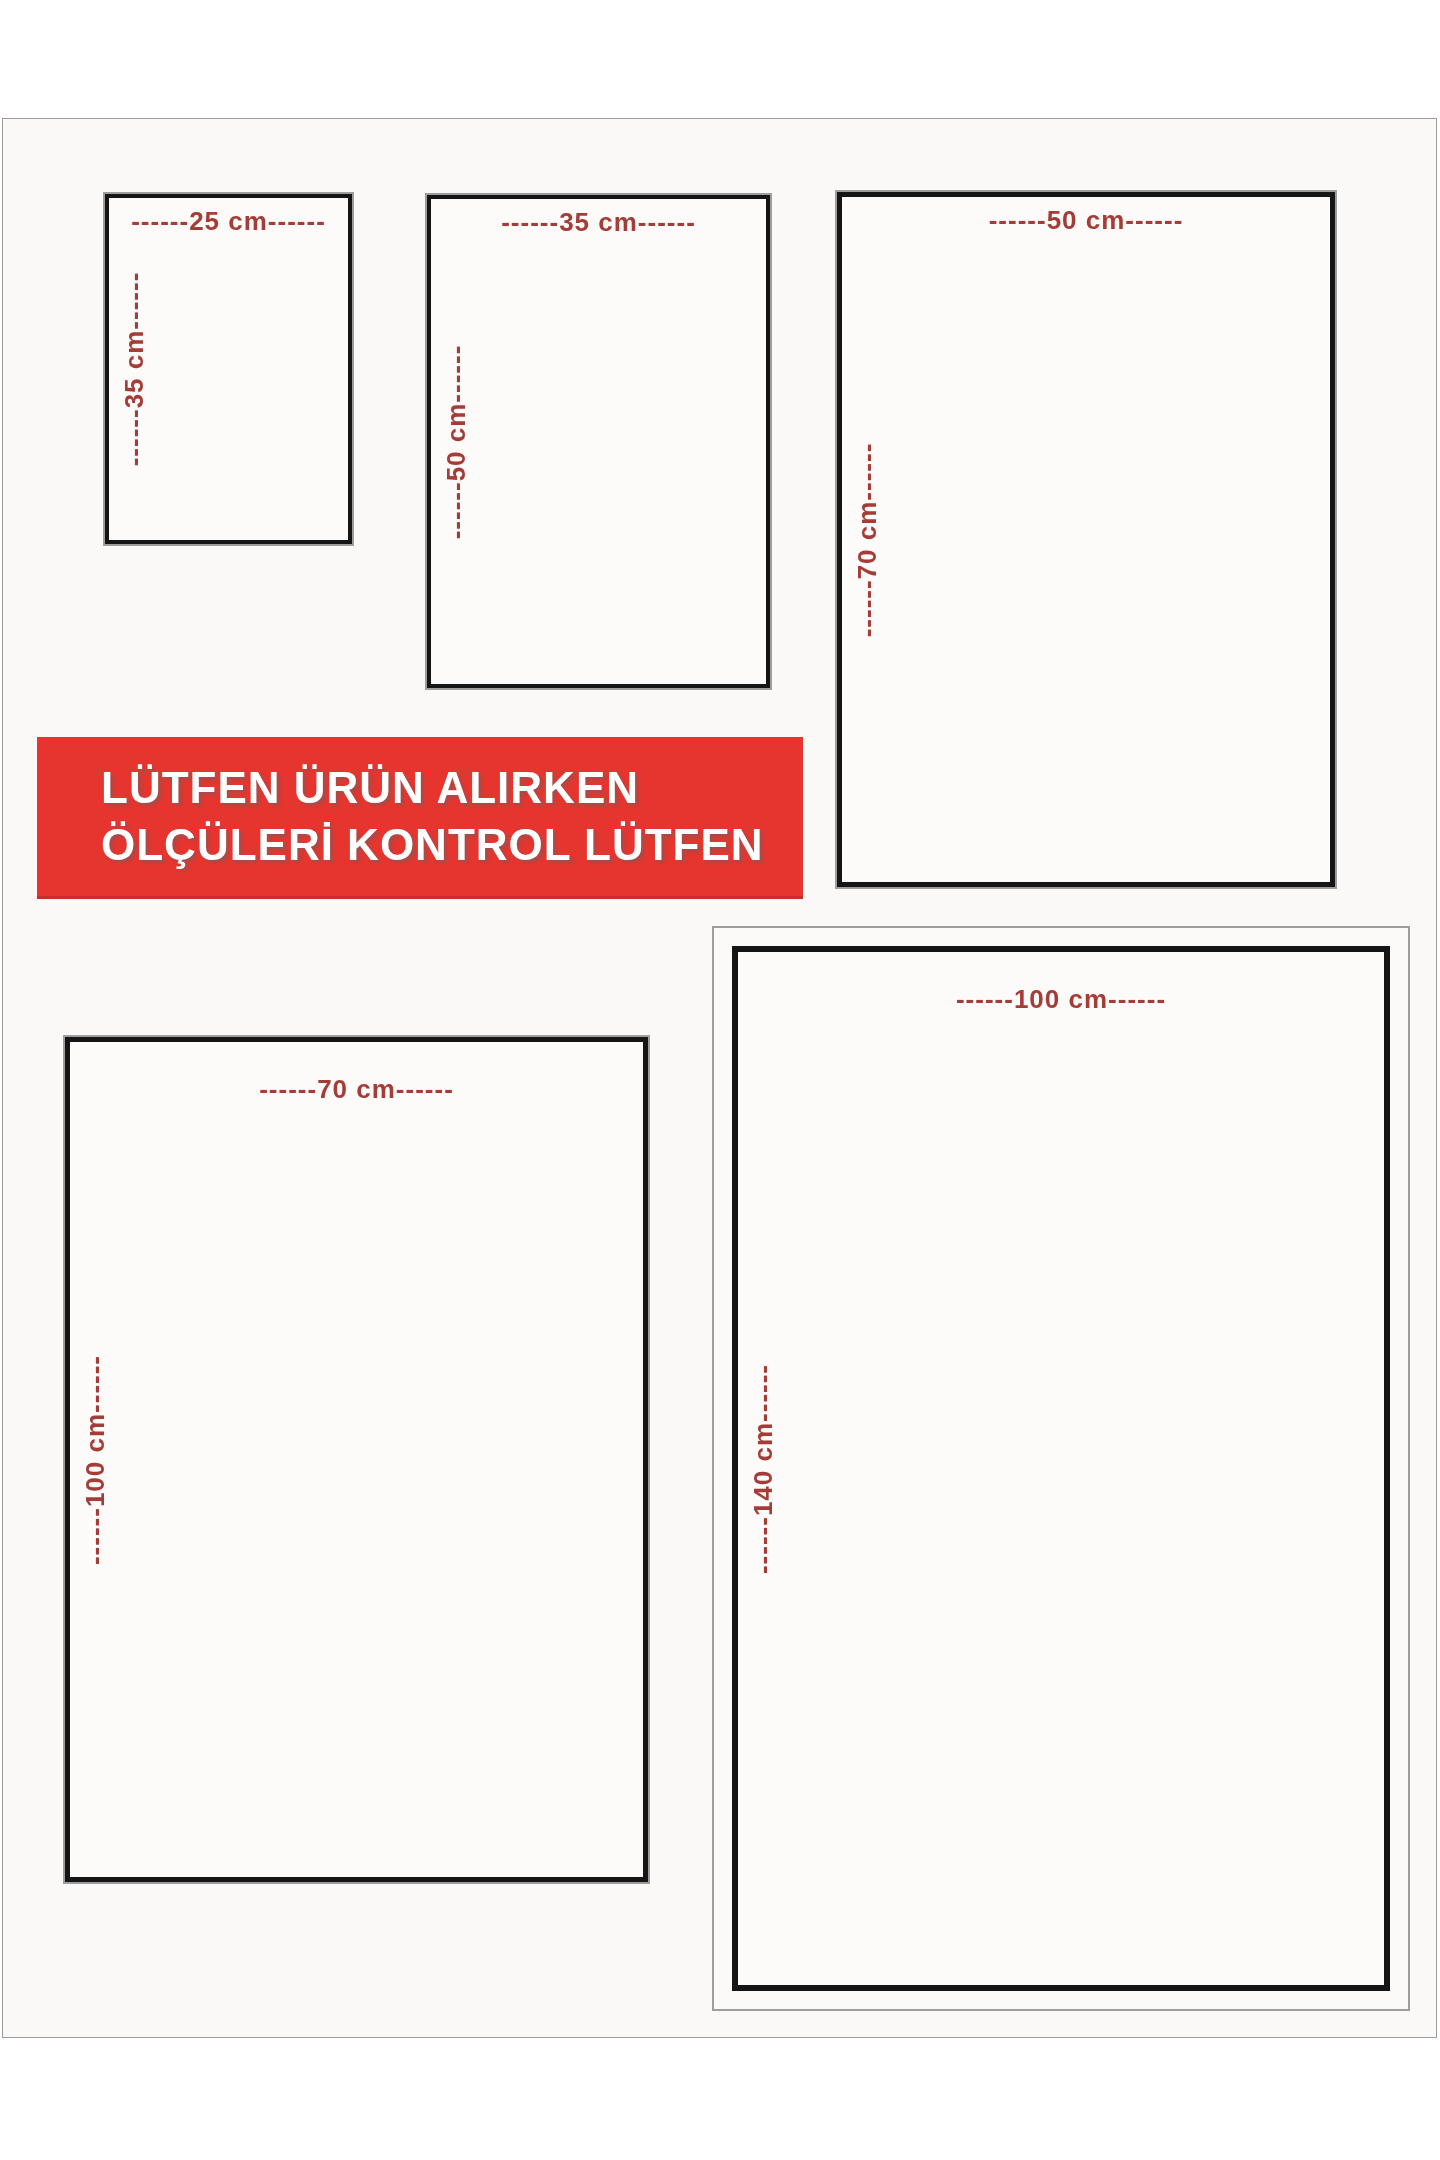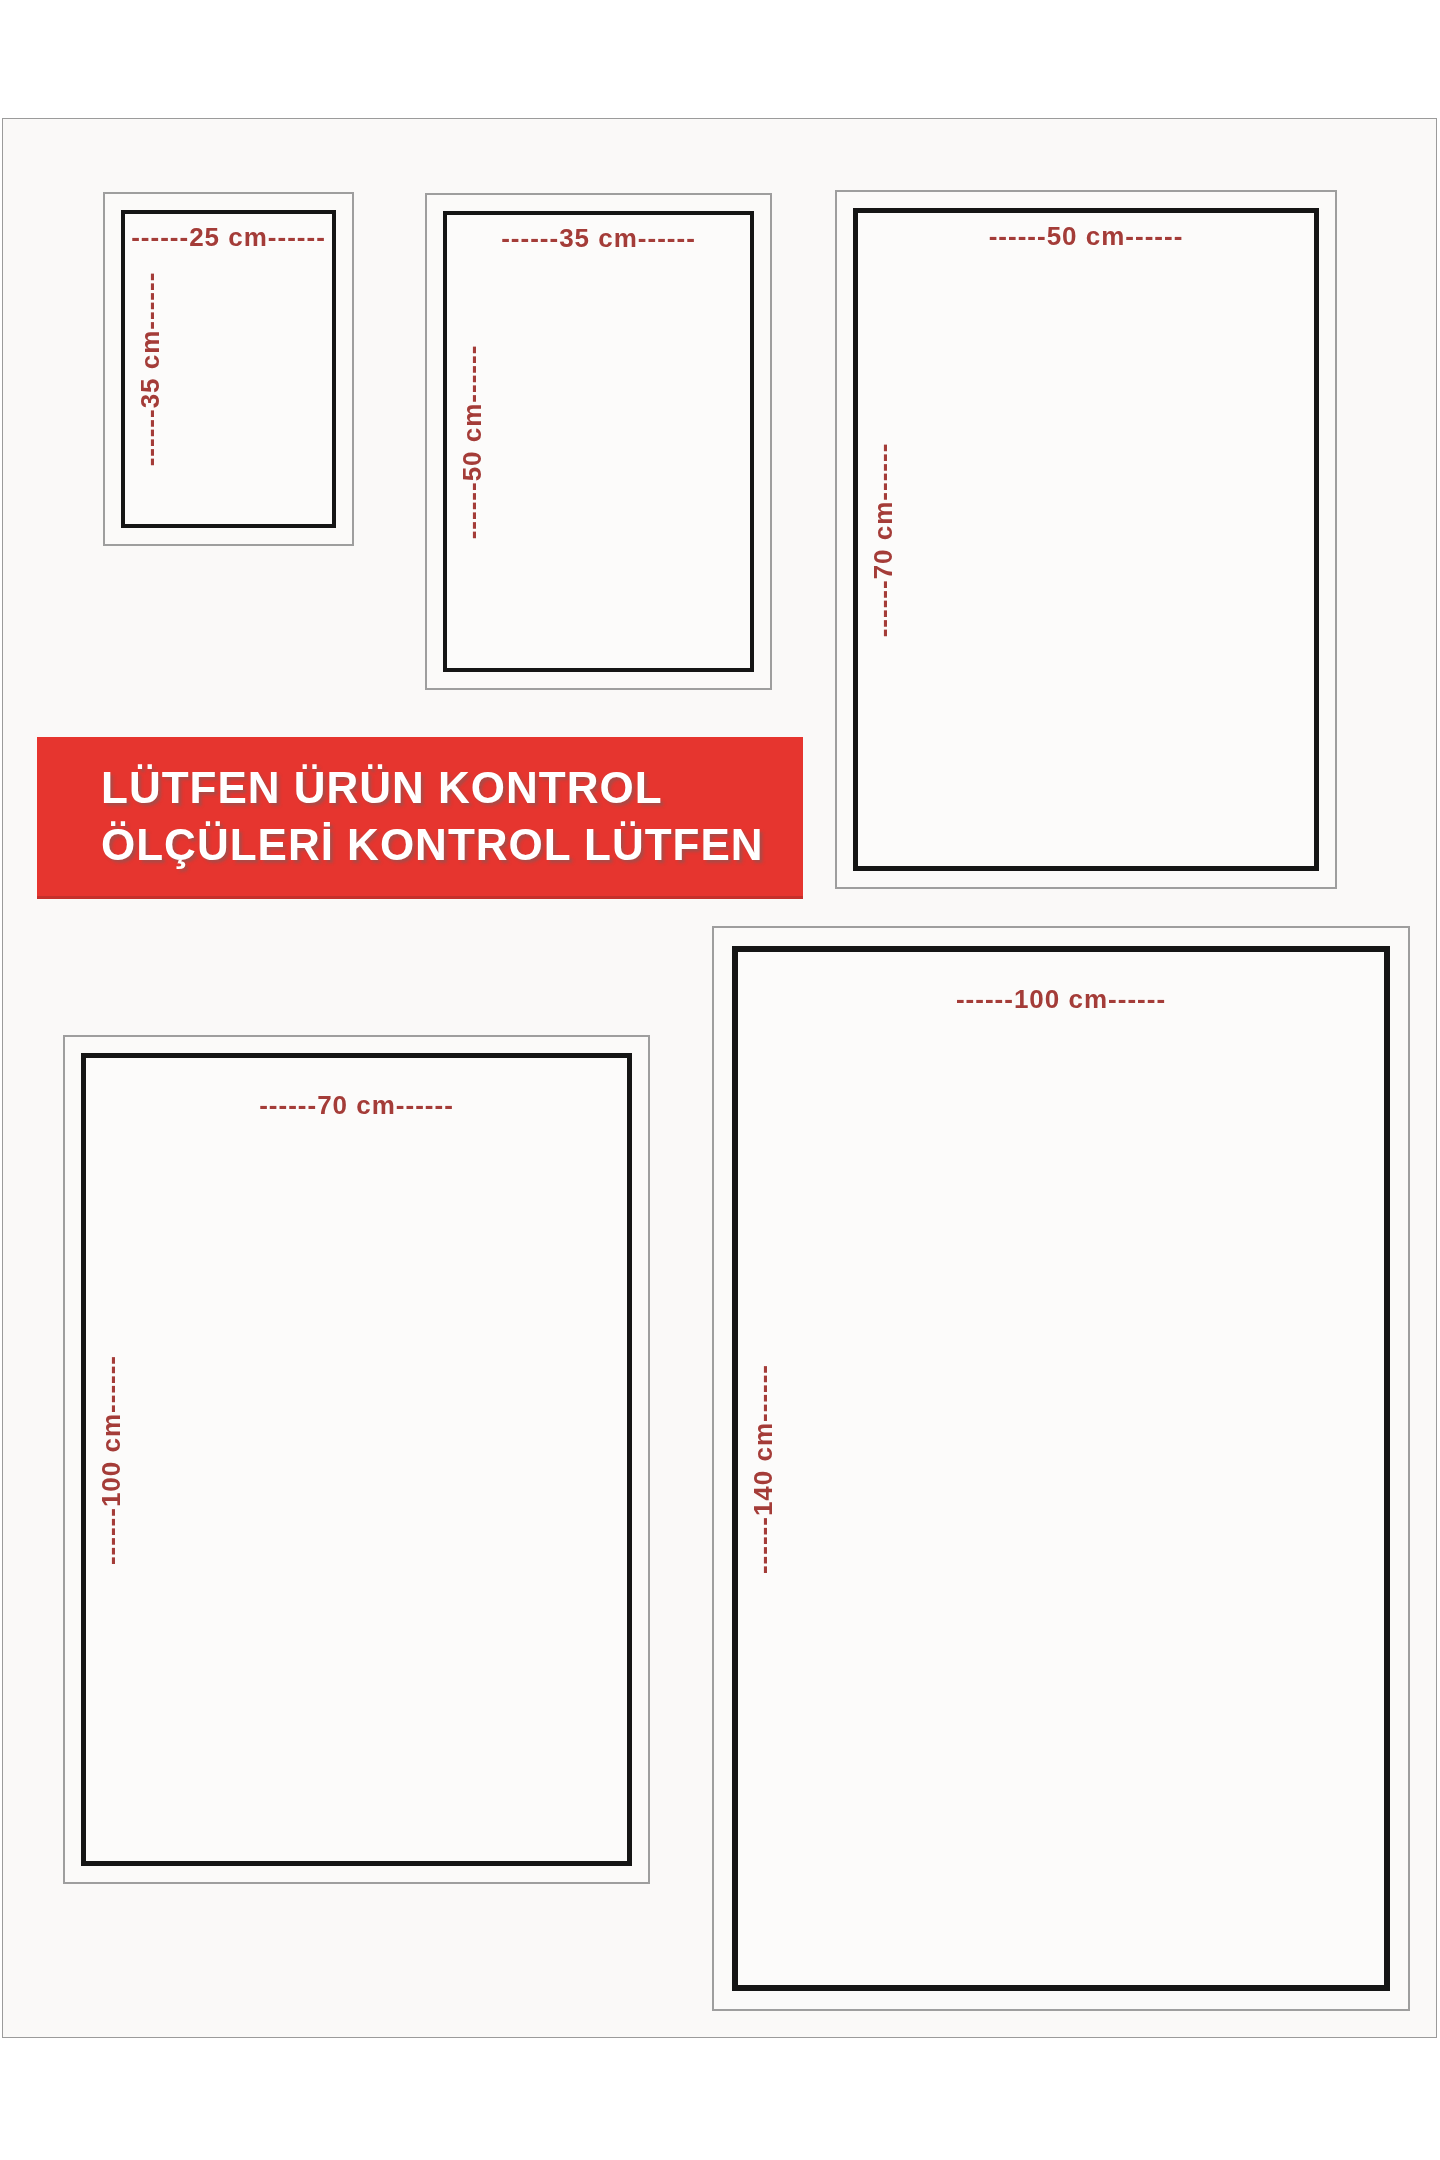--- a/index.html
+++ b/index.html
@@ -21,21 +21,21 @@
     width: 1435px; height: 1920px;
     background: #faf9f8;
     border: 1px solid #9b9b9b;
   }
 
   
   .size-box {
     position: absolute;
     background: #fbfaf9;
     border: 2px solid #9e9e9e;
-    padding: 16px;
+    padding: 0;
   }
   .size-box .inner {
     position: relative;
     width: 100%; height: 100%;
     border: 4px solid #151515;
     background: #fcfbfa;
   }
 
   .dim-label {
     color: #a43c38;
@@ -112,21 +112,21 @@
   </div>
 
   <div class="size-box" id="box-50x70">
     <div class="inner">
       <div class="dim-label top-label">------50 cm------</div>
       <div class="dim-label side-label">------70 cm------</div>
     </div>
   </div>
 
   <div class="warning-banner">
-    <div class="line">LÜTFEN ÜRÜN KONTROL</div>
+    <div class="line">LÜTFEN ÜRÜN ALIRKEN</div>
     <div class="line">ÖLÇÜLERİ KONTROL LÜTFEN</div>
   </div>
 
   <div class="size-box gap-lg" id="box-70x100">
     <div class="inner">
       <div class="dim-label top-label">------70 cm------</div>
       <div class="dim-label side-label">------100 cm------</div>
     </div>
   </div>
 

